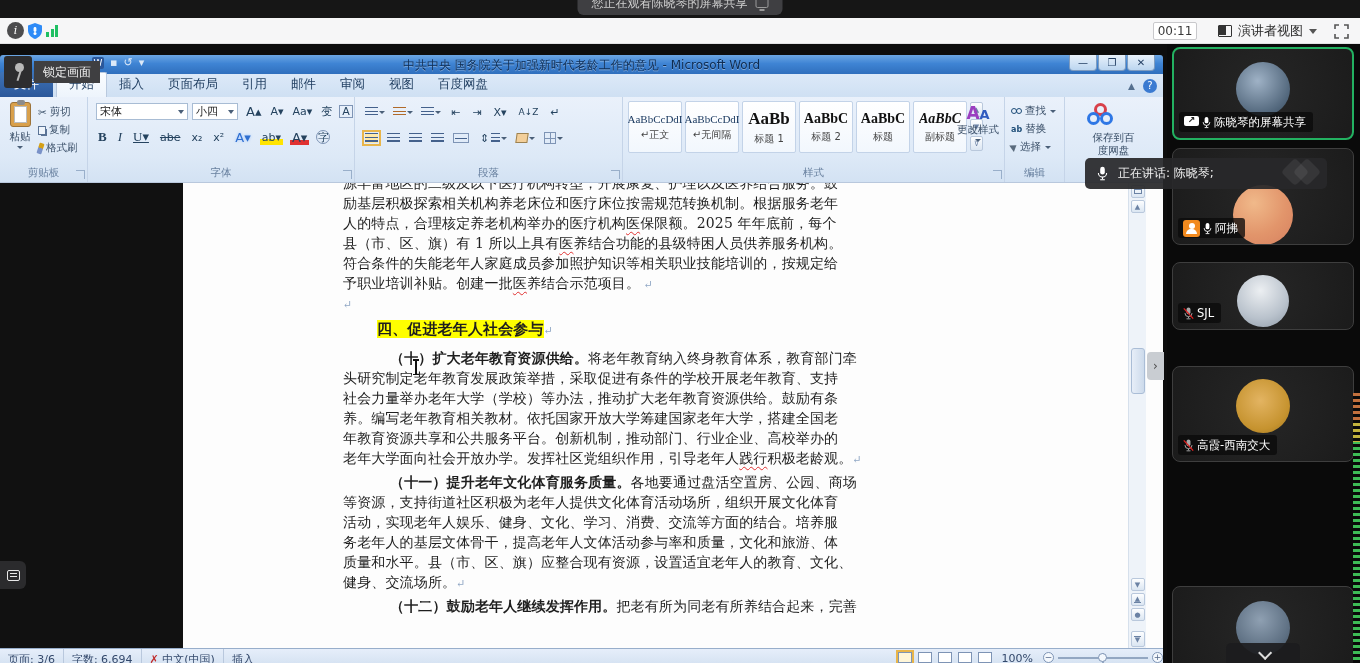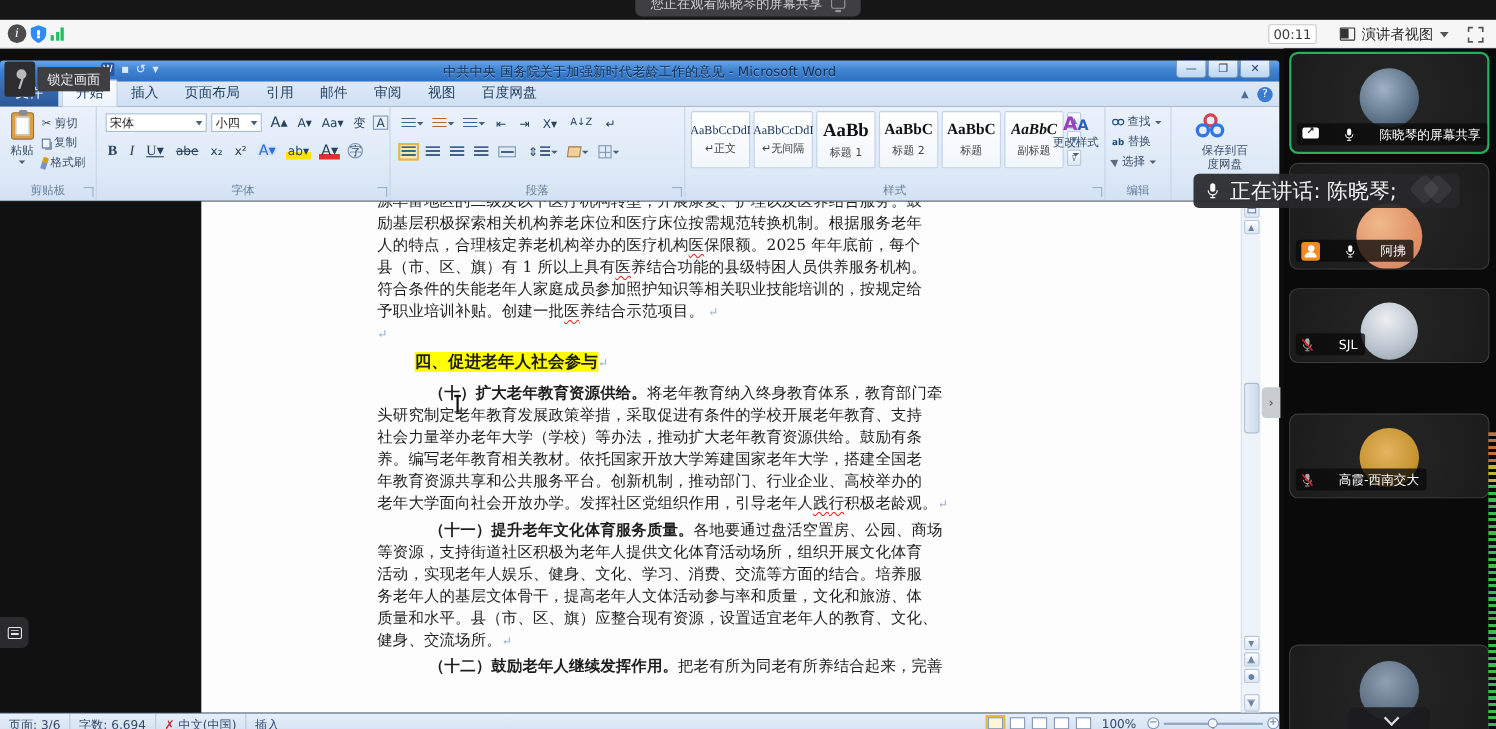--- a/index.html
+++ b/index.html
@@ -107,33 +107,33 @@
   .pinbox { width:28px; height:32px; background:#2d2d2f; border-radius:3px; position:relative; }
   .pinbox::before { content:""; position:absolute; left:11px; top:7px; width:9px; height:9px; border-radius:50%; background:#b9b9b9; }
   .pinbox::after { content:""; position:absolute; left:14px; top:15px; width:2px; height:10px; background:#b9b9b9; transform:rotate(18deg); }
   .lock-label { height:22px; background:#3f3f41; border-radius:0; color:#f0f0f0; font-size:12px; display:flex; align-items:center; padding:0 9px; margin-left:2px; }
   .left-handle { left:0; top:561px; width:26px; height:28px; background:rgba(46,46,48,.92); border-radius:0 6px 6px 0;
       display:flex; align-items:center; justify-content:center; }
   .lh-ico { width:13px; height:11px; border:1.5px solid #e8e8e8; border-radius:2px; background:
       repeating-linear-gradient(180deg,transparent 0 2px,#e8e8e8 2px 3.2px); background-clip:content-box; padding:1.5px; }
   .speak-pill { left:1085px; top:158px; width:242px; height:31px; background:rgba(40,40,42,.93); border-radius:5px;
       display:flex; align-items:center; gap:10px; padding:0 12px; z-index:40; }
-  .speak-pill .txt { color:#f2f2f2; font-size:19px; white-space:nowrap; }
+  .speak-pill .txt { color:#f2f2f2; font-size:12px; white-space:nowrap; }
   .wm { position:absolute; right:10px; top:4px; display:flex; }
   .wm i { width:20px; height:20px; background:#ffffff; opacity:.07; border-radius:4px; transform:rotate(45deg); margin-left:-8px; }
   .collapse-tab { left:1147px; top:352px; width:17px; height:28px; background:#c9cdd2; border-radius:4px 0 0 4px;
       display:flex; align-items:center; justify-content:center; color:#4a4a4a; font-size:12px; }
 
   
   .sidebar { left:1167px; top:44px; width:193px; height:619px; background:#0a0a0a; }
   .tile { position:absolute; left:5px; width:182px; background:radial-gradient(circle at 50% 45%,#262626,#1b1b1b); border:1px solid #3e3e3e; border-radius:8px; overflow:hidden; }
   .tile.active { border:2px solid #23b161; }
   .avatar { position:absolute; left:50%; transform:translateX(-50%); border-radius:50%; }
   .nameplate { position:absolute; left:5px; bottom:6px; height:20px; background:rgba(10,10,10,.78); border-radius:3px;
-      display:flex; align-items:center; gap:23px; padding:0 7px 0 5px; color:#fff; font-size:11.5px; white-space:nowrap; }
+      display:flex; align-items:center; gap:3px; padding:0 7px 0 5px; color:#fff; font-size:11.5px; white-space:nowrap; }
   .hostbadge { width:17px; height:17px; background:#f28a1e; border-radius:3px; position:relative; }
   .hostbadge::before { content:""; position:absolute; left:5.5px; top:3px; width:6px; height:6px; border-radius:50%; background:#fff; }
   .hostbadge::after { content:""; position:absolute; left:3px; top:9.5px; width:11px; height:5px; border-radius:5px 5px 0 0; background:#fff; }
   .shareico { width:15px; height:13px; position:relative; }
   .shareico::before { content:""; position:absolute; inset:0 0 3px 0; background:#fff; border-radius:2px; }
   .shareico::after { content:"↗"; position:absolute; left:3.5px; top:-1px; color:#1b1b1b; font-size:9px; font-weight:bold; }
   .more-btn { position:absolute; left:50%; transform:translateX(-50%); bottom:8px; width:74px; height:24px; background:rgba(28,28,30,.9);
       border-radius:5px; display:flex; align-items:center; justify-content:center; }
   .more-btn span { width:10px; height:10px; border-right:2px solid #ddd; border-bottom:2px solid #ddd; transform:rotate(45deg) translateY(-3px); }
   .dash-strip { left:1353px; top:393px; width:7px; height:270px;
@@ -522,21 +522,21 @@
           <rect x="4.5" y="0.5" width="5" height="8.5" rx="2.5" fill="#a9a9a9"></rect>
             <path d="M2.5 7.5a4.5 4.5 0 0 0 9 0" stroke="#a9a9a9" stroke-width="1.2" fill="none"></path>
             <line x1="7" y1="12" x2="7" y2="14" stroke="#a9a9a9" stroke-width="1.2"></line>
             <line x1="4.5" y1="14.8" x2="9.5" y2="14.8" stroke="#a9a9a9" stroke-width="1.2"></line>
             <line x1="1" y1="1.5" x2="13" y2="14.5" stroke="#e02020" stroke-width="1.7"></line>
         </svg>
         <span>SJL</span>
       </div>
     </div>
 
-    <div class="tile" style="top:332px;height:77px;">
+    <div class="tile" style="top:322px;height:96px;">
       <div class="avatar" style="top:12px;width:54px;height:54px;background:radial-gradient(circle at 45% 40%,#e3b462,#c6932f 65%,#9a711f);"></div>
       <div class="nameplate">
         <svg width="11" height="13" viewBox="0 0 14 16">
           <rect x="4.5" y="0.5" width="5" height="8.5" rx="2.5" fill="#a9a9a9"></rect>
             <path d="M2.5 7.5a4.5 4.5 0 0 0 9 0" stroke="#a9a9a9" stroke-width="1.2" fill="none"></path>
             <line x1="7" y1="12" x2="7" y2="14" stroke="#a9a9a9" stroke-width="1.2"></line>
             <line x1="4.5" y1="14.8" x2="9.5" y2="14.8" stroke="#a9a9a9" stroke-width="1.2"></line>
             <line x1="1" y1="1.5" x2="13" y2="14.5" stroke="#e02020" stroke-width="1.7"></line>
         </svg>
         <span>高霞-西南交大</span>

